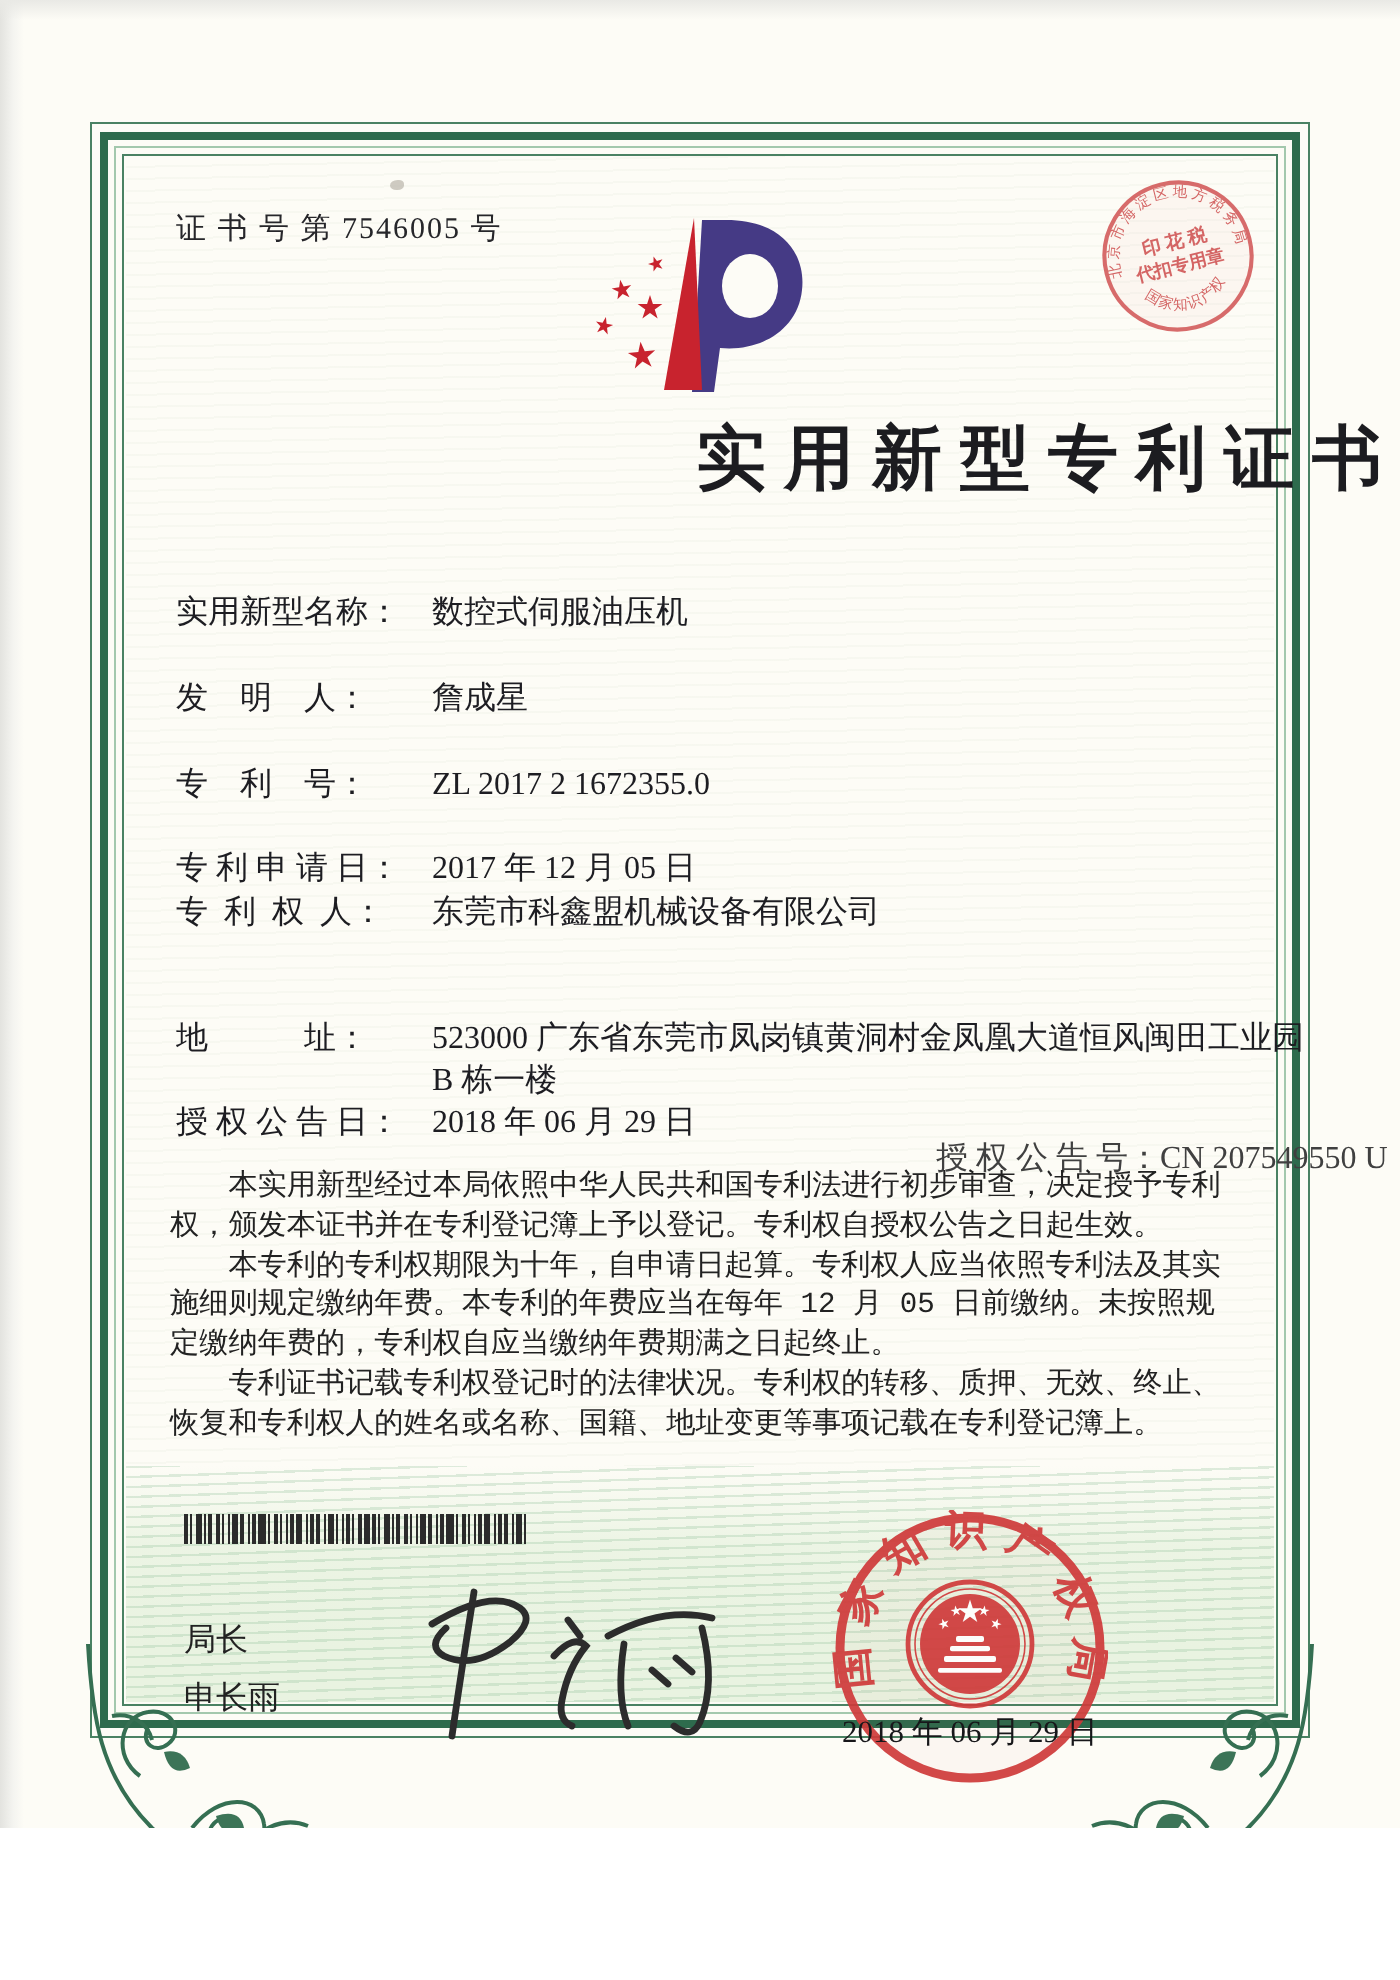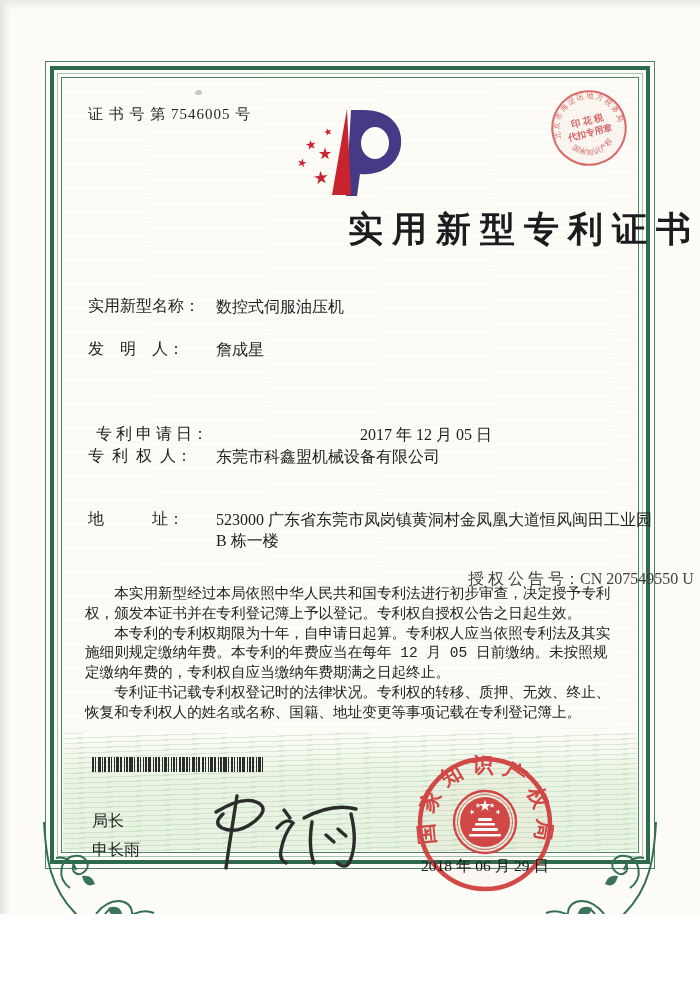--- a/index.html
+++ b/index.html
@@ -81,28 +81,34 @@
   </div>
 
   <div class="title">实用新型专利证书</div>
 
   <div class="fieldrow" style="top:339px;">
     <span class="lab">发　明　人：</span><span class="val">詹成星</span>
   </div>
   <div class="fieldrow" style="top:296px;">
     <span class="lab">实用新型名称：</span><span class="val">数控式伺服油压机</span>
   </div>
-  <div class="fieldrow" style="top:424px;text-align:center;">
+  <div class="fieldrow" style="top:382px;">
+    <span class="lab">专　利　号：</span><span class="val">ZL 2017 2 1672355.0</span>
+  </div>
+  <div class="fieldrow" style="top:424px;">
     <span class="lab">专 利 申 请 日：</span><span class="val">2017 年 12 月 05 日</span>
   </div>
   <div class="fieldrow" style="top:446px;">
     <span class="lab">专  利  权  人：</span><span class="val">东莞市科鑫盟机械设备有限公司</span>
   </div>
   <div class="fieldrow" style="top:509px;">
     <span class="lab">地　　　址：</span><span class="val" style="width:438px;">523000  广东省东莞市凤岗镇黄洞村金凤凰大道恒风闽田工业园 B 栋一楼</span>
+  </div>
+  <div class="fieldrow" style="top:551px;">
+    <span class="lab">授 权 公 告 日：</span><span class="val" style="width:210px;">2018 年 06 月 29 日</span>
   </div>
   <div class="grant-right" style="top:551px;">
     <span>授 权 公 告 号：</span><span>CN 207549550 U</span>
   </div>
 
   <div class="paras">
     <p>本实用新型经过本局依照中华人民共和国专利法进行初步审查，决定授予专利权，颁发本证书并在专利登记簿上予以登记。专利权自授权公告之日起生效。</p>
     <p>本专利的专利权期限为十年，自申请日起算。专利权人应当依照专利法及其实施细则规定缴纳年费。本专利的年费应当在每年 12 月 05 日前缴纳。未按照规定缴纳年费的，专利权自应当缴纳年费期满之日起终止。</p>
     <p>专利证书记载专利权登记时的法律状况。专利权的转移、质押、无效、终止、恢复和专利权人的姓名或名称、国籍、地址变更等事项记载在专利登记簿上。</p>
   </div>

